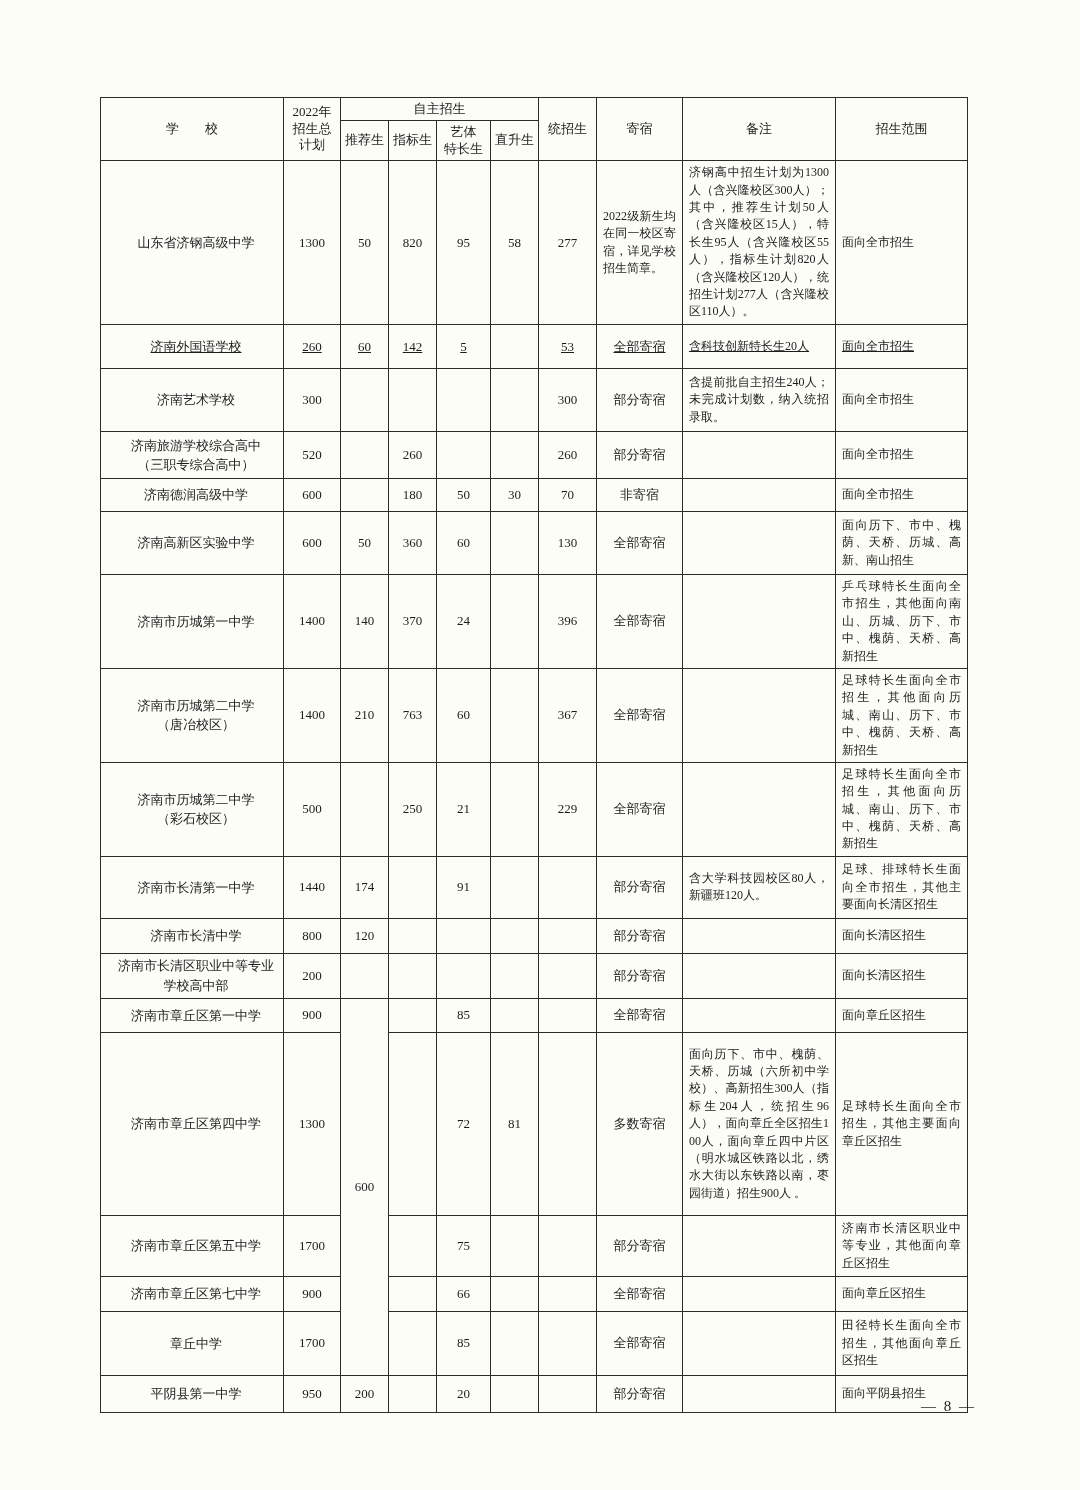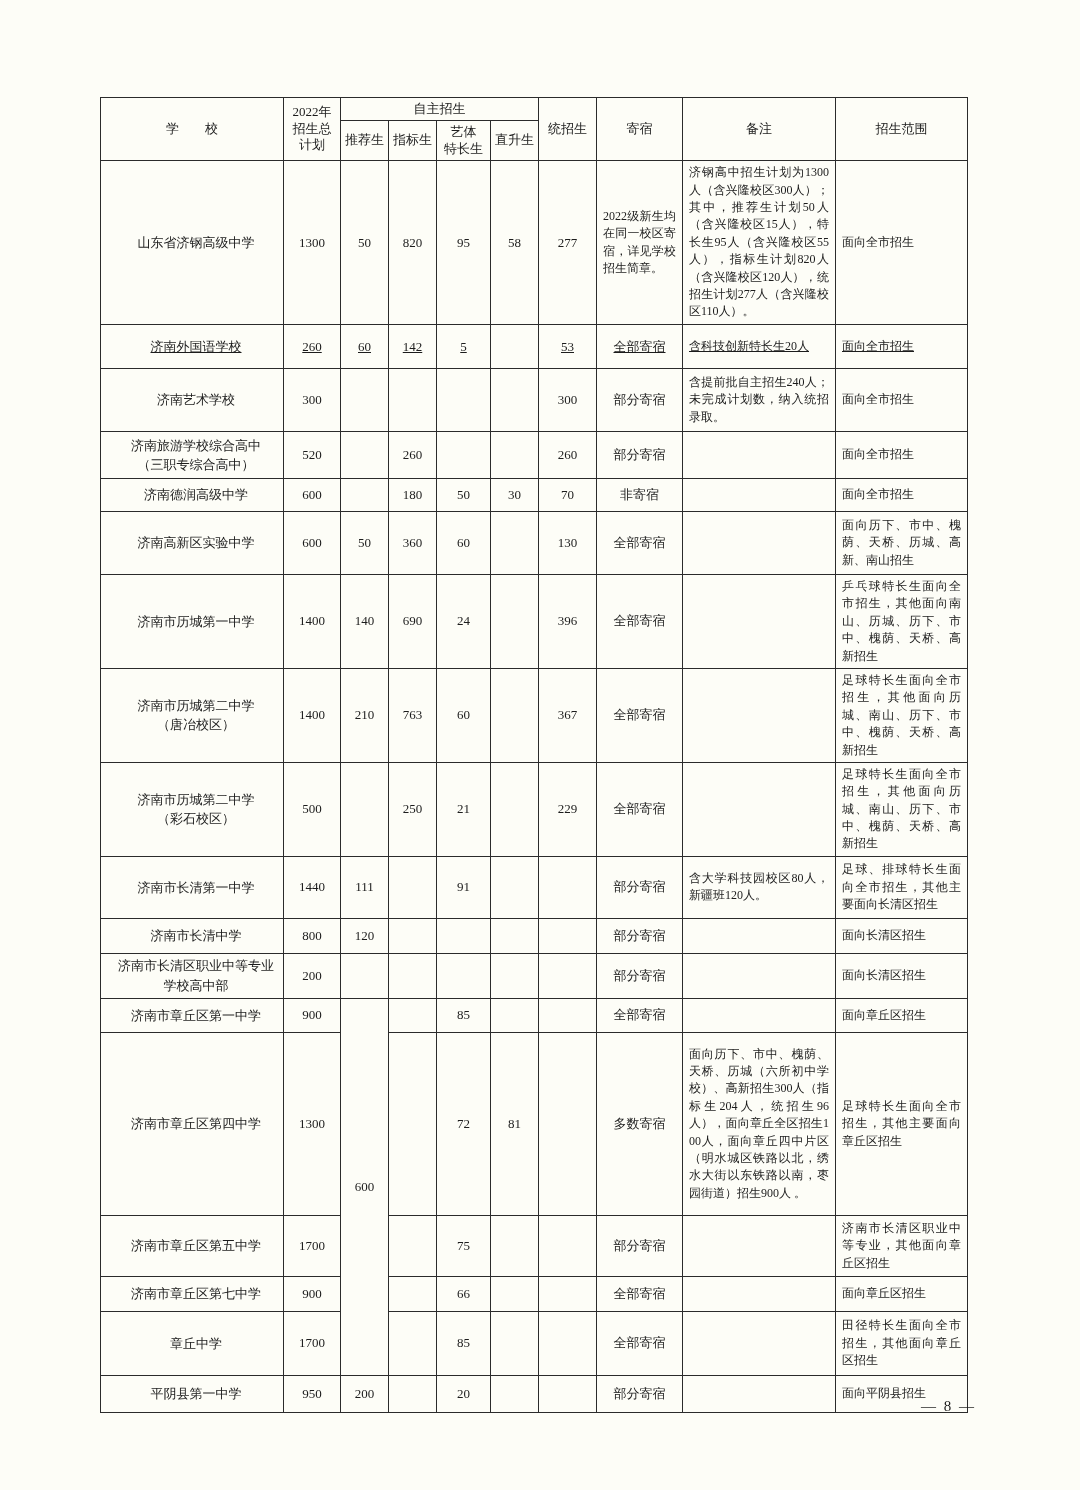--- a/index.html
+++ b/index.html
@@ -159,21 +159,21 @@
           <td class="num"></td>
           <td class="num">130</td>
           <td class="num">全部寄宿</td>
           <td class="text remark"></td>
           <td class="text">面向历下、市中、槐荫、天桥、历城、高新、南山招生</td>
         </tr>
         <tr style="height: 86px;">
           <td class="school">济南市历城第一中学</td>
           <td class="num">1400</td>
           <td class="num">140</td>
-          <td class="num">690</td>
+          <td class="num">370</td>
           <td class="num">24</td>
           <td class="num"></td>
           <td class="num">396</td>
           <td class="num">全部寄宿</td>
           <td class="text remark"></td>
           <td class="text">乒乓球特长生面向全市招生，其他面向南山、历城、历下、市中、槐荫、天桥、高新招生</td>
         </tr>
         <tr style="height: 86px;">
           <td class="school">济南市历城第二中学
 （唐冶校区）</td>
@@ -196,21 +196,21 @@
           <td class="num">21</td>
           <td class="num"></td>
           <td class="num">229</td>
           <td class="num">全部寄宿</td>
           <td class="text remark"></td>
           <td class="text">足球特长生面向全市招生，其他面向历城、南山、历下、市中、槐荫、天桥、高新招生</td>
         </tr>
         <tr style="height: 62px;">
           <td class="school">济南市长清第一中学</td>
           <td class="num">1440</td>
-          <td class="num">111</td>
+          <td class="num">174</td>
           <td class="num"></td>
           <td class="num">91</td>
           <td class="num"></td>
           <td class="num"></td>
           <td class="num">部分寄宿</td>
           <td class="text remark">含大学科技园校区80人，新疆班120人。</td>
           <td class="text">足球、排球特长生面向全市招生，其他主要面向长清区招生</td>
         </tr>
         <tr style="height: 35px;">
           <td class="school">济南市长清中学</td>

